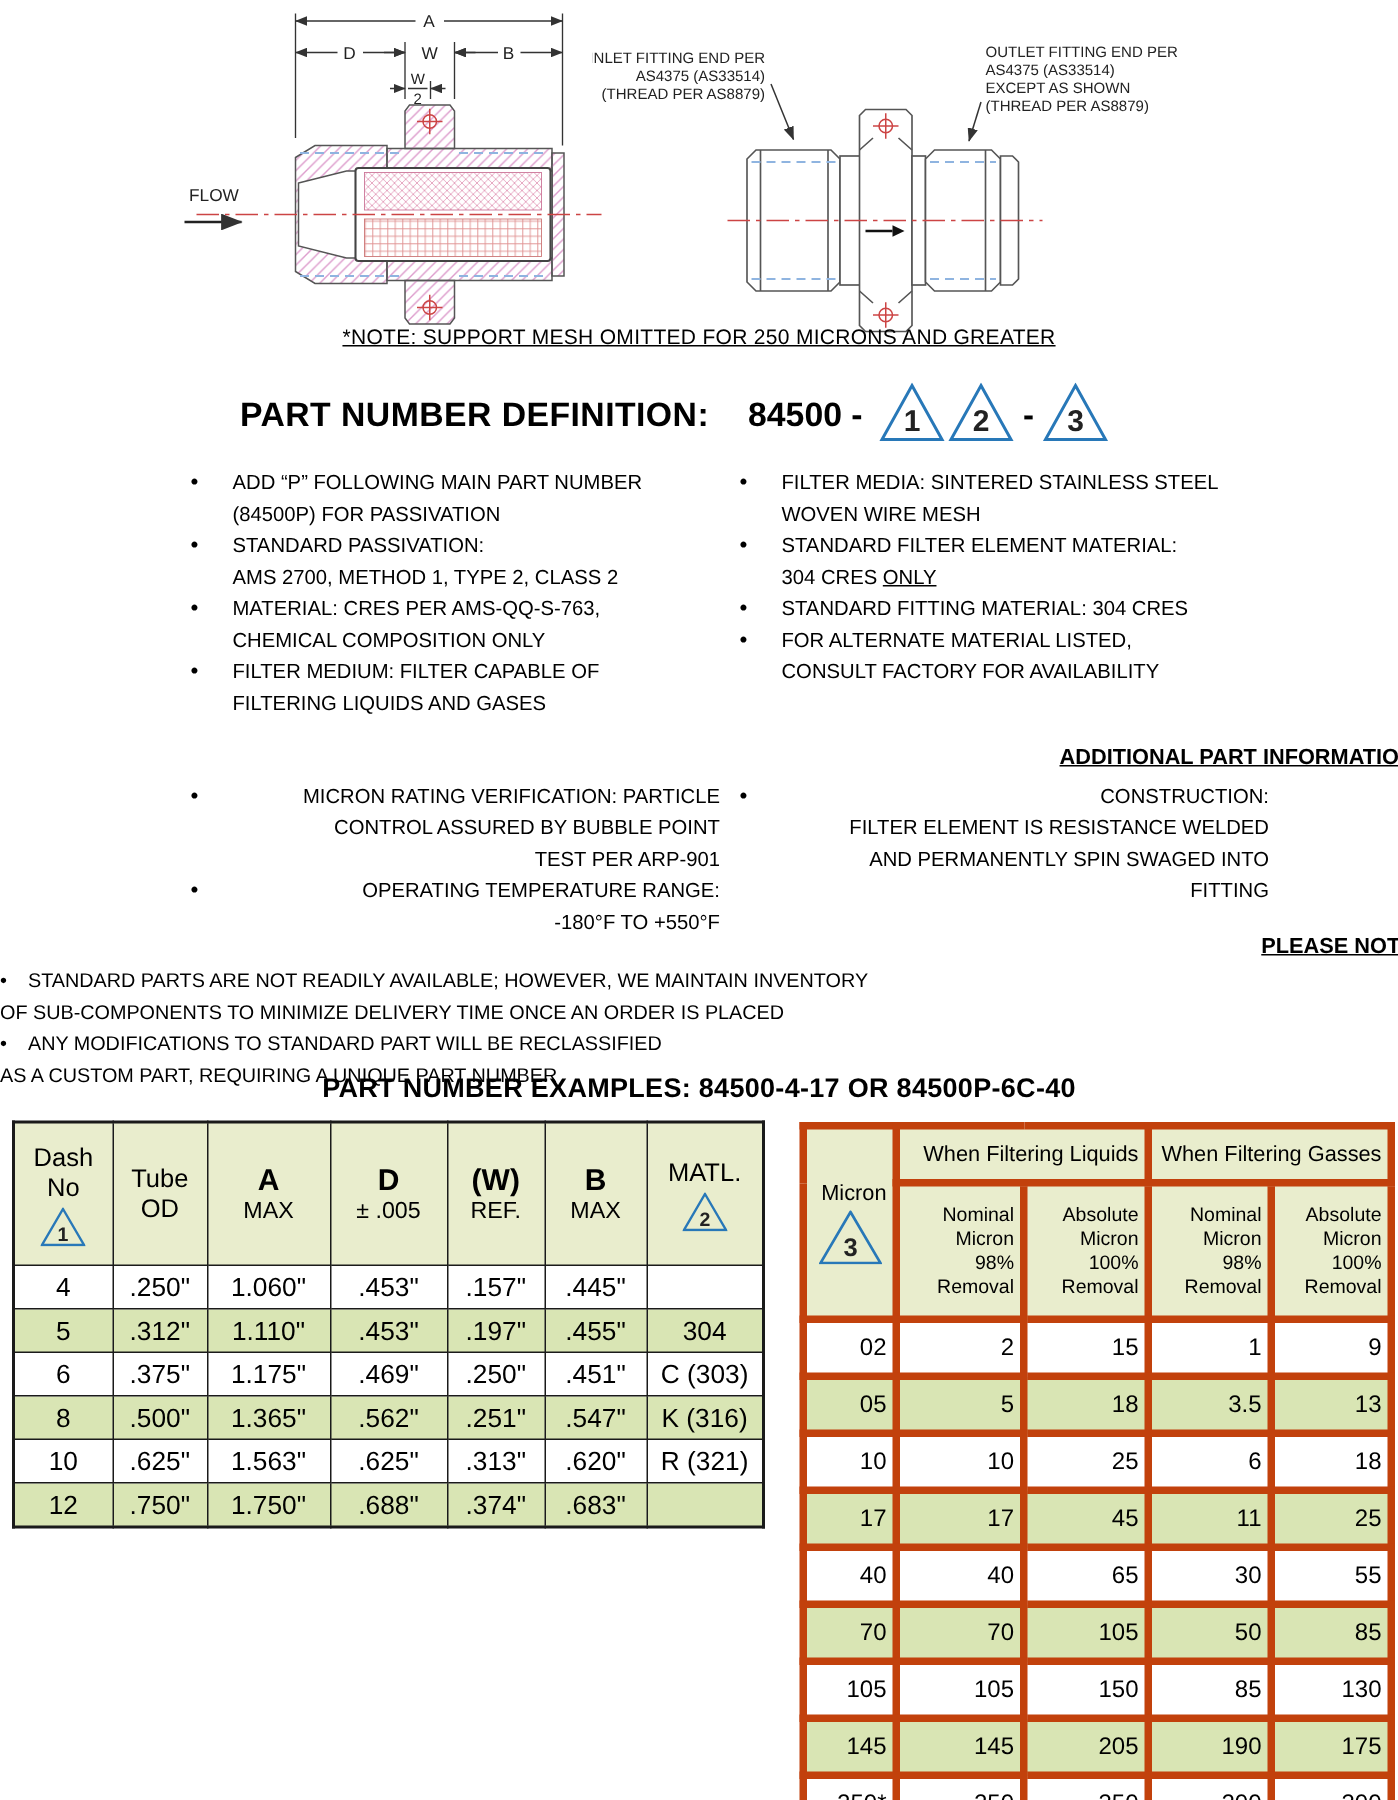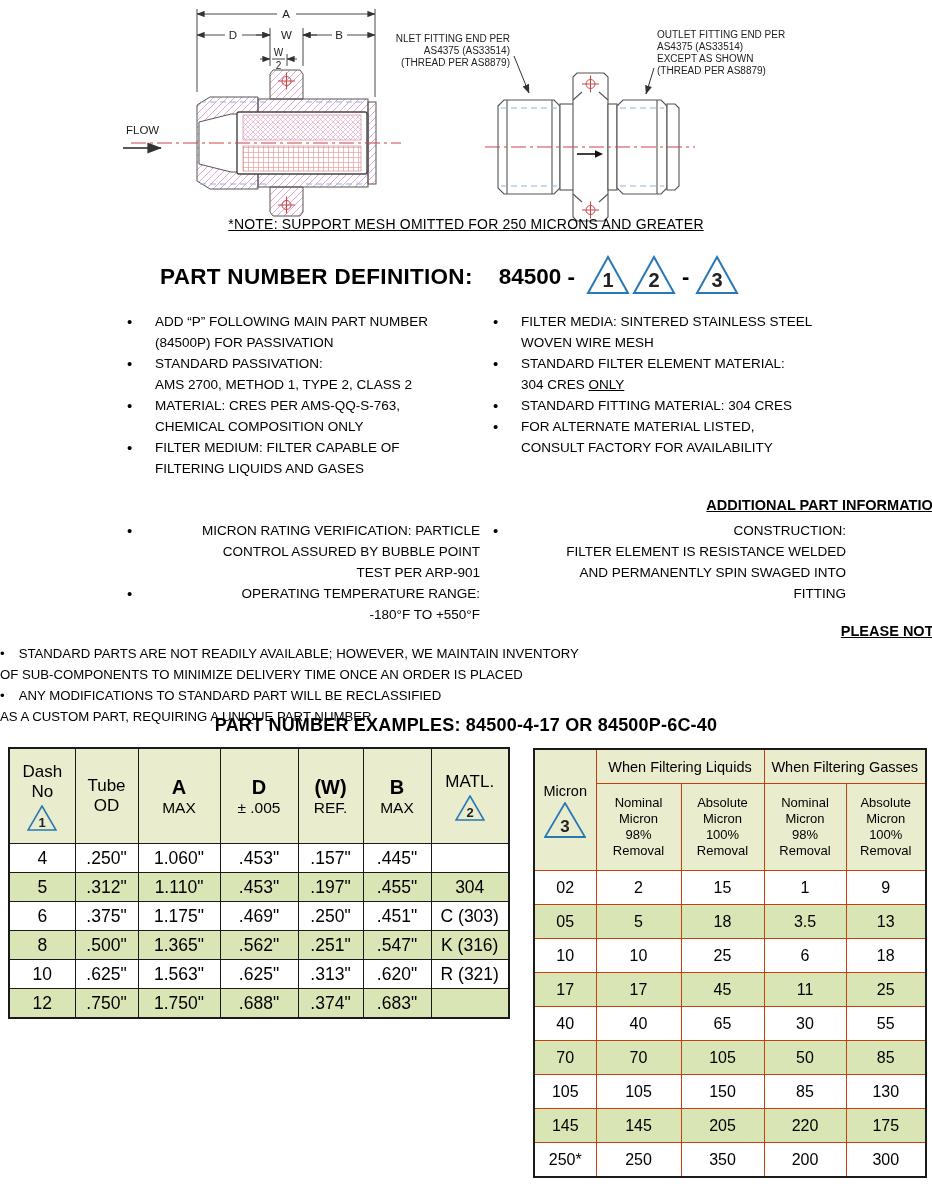--- a/index.html
+++ b/index.html
@@ -39,21 +39,21 @@
   .dtable{left:8px;top:747px;}
   .dtable th,.dtable td{border:1px solid #1a1a1a;text-align:center;vertical-align:middle;padding:0;}
   .dtable{border:2px solid #1a1a1a;}
   .dtable thead th{background:#e9edcd;font-weight:normal;font-size:17px;height:94px;}
   .dtable tbody td{font-size:17.5px;height:28px;}
   .dtable tbody tr:nth-child(even) td{background:#d9e5b4;}
   .hdr-big{font-size:20px;font-weight:bold;line-height:22px;}
   .hdr-sub{font-size:15.5px;line-height:19px;}
   .hdr-line{font-size:17px;line-height:20px;}
   .mtable{left:533px;top:748px;}
-  .mtable th,.mtable td{border:1px solid #c2410c;text-align:center;vertical-align:middle;padding:4px;}
+  .mtable th,.mtable td{border:5px solid #c2410c;text-align:right;vertical-align:middle;padding:4px;}
   .mtable{border:2px solid #1a1a1a;}
   .mtable thead th{background:#e9edcd;font-weight:normal;}
   .mtable .group-th{font-size:14.5px;height:25px;}
   .mtable .sub-th{font-size:13px;line-height:16px;height:78px;white-space:pre-line;}
   .mtable .corner-th{font-size:14.5px;}
   .mtable tbody td{font-size:16px;height:25px;}
   .mtable tbody tr:nth-child(even) td{background:#d9e5b4;}
   .tri-wrap{display:flex;justify-content:center;margin-top:3px;}
 </style>
 </head>
@@ -465,21 +465,21 @@
         <td>105</td>
         <td>105</td>
         <td>150</td>
         <td>85</td>
         <td>130</td>
       </tr>
       <tr>
         <td>145</td>
         <td>145</td>
         <td>205</td>
-        <td>220</td>
+        <td>190</td>
         <td>175</td>
       </tr>
       <tr>
         <td>250*</td>
         <td>250</td>
         <td>350</td>
         <td>200</td>
         <td>300</td>
       </tr>
     </tbody>

